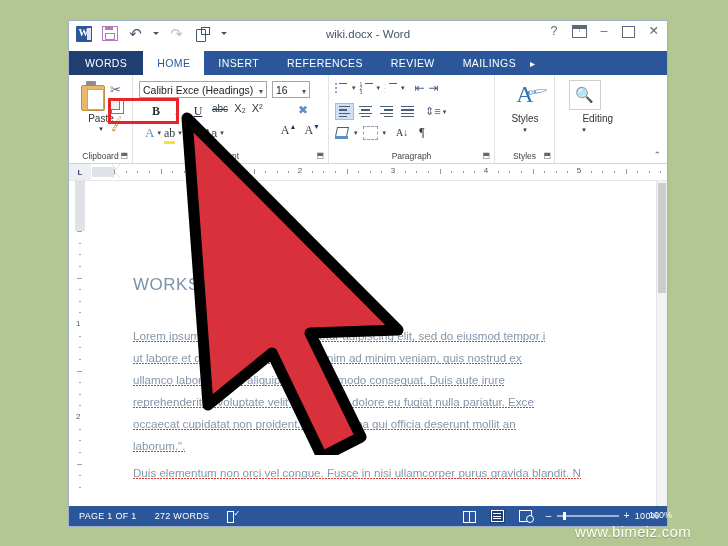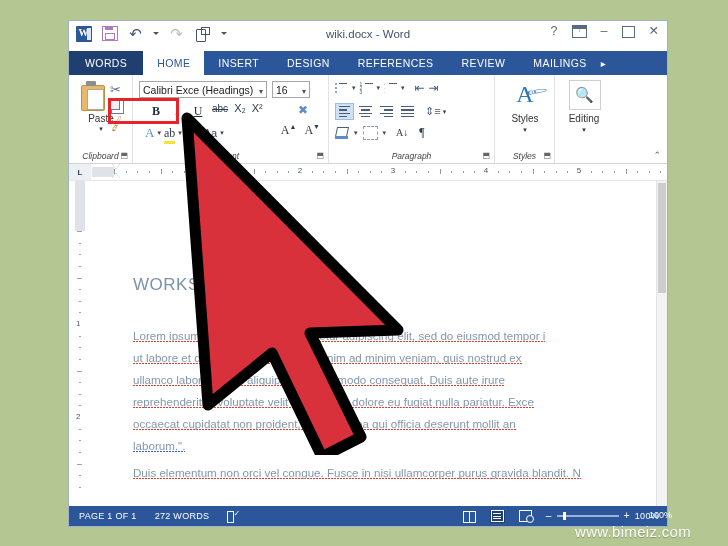--- a/index.html
+++ b/index.html
@@ -43,21 +43,21 @@
   .tabbar{height:24px;background:#2b579a;display:flex;align-items:stretch;flex:0 0 auto;position:relative;}
   .tab{color:#ffffff;font-size:10.5px;letter-spacing:.4px;display:flex;align-items:center;
        padding:0 14px;white-space:nowrap;}
   .tab.filetab{background:#1e3f70;font-weight:normal;padding:0 16px;}
   .tab.active{background:#ffffff;color:#2b579a;}
   .tabmore{color:#fff;font-size:10px;display:flex;align-items:center;padding-right:5px;}
   
   .ribbon{height:88px;background:#ffffff;border-bottom:1px solid #d4d4d4;position:relative;flex:0 0 auto;
           display:flex;}
   .group{position:relative;height:100%;box-sizing:border-box;border-right:1px solid #e3e3e3;}
-  .glabel{position:absolute;bottom:2px;left:0;right:0;text-align:center;font-size:8.5px;color:#444;font-style:italic;}
+  .glabel{position:absolute;bottom:2px;left:0;right:0;text-align:center;font-size:8.5px;color:#444;}
   .dlg{position:absolute;bottom:3px;font-size:8px;color:#666;}
   
   .g-clip{width:64px;}
   .pasteicon{position:absolute;left:10px;top:6px;width:26px;height:30px;}
   .clipbody{position:absolute;left:2px;top:4px;width:22px;height:24px;background:#e8b96a;border:1px solid #c28f3c;border-radius:2px;}
   .clipclip{position:absolute;left:7px;top:0px;width:10px;height:5px;background:#8d8d8d;border-radius:1px;}
   .clippage{position:absolute;left:8px;top:8px;width:15px;height:19px;background:#fff;border:1px solid #a8a8a8;}
   .pastetxt{position:absolute;left:0;width:64px;top:38px;text-align:center;font-size:10px;color:#333;}
   .pastearrow{position:absolute;left:0;width:64px;top:50px;text-align:center;font-size:7px;color:#333;}
   .scissors{position:absolute;left:41px;top:7px;font-size:13px;color:#5b6b7f;}
@@ -118,21 +118,21 @@
   .g-styles{width:60px;}
   .stylesA{position:absolute;left:0;width:60px;top:6px;text-align:center;font-size:24px;color:#2e75b6;
     font-family:"Liberation Serif",serif;line-height:26px;}
   .stylesbrush{position:absolute;left:33px;top:8px;font-size:14px;color:#4a7ebb;transform:rotate(35deg);}
   .styleslbl{position:absolute;left:0;width:60px;top:38px;text-align:center;font-size:10px;color:#333;}
   .stylesarr{position:absolute;left:0;width:60px;top:51px;text-align:center;font-size:7px;color:#333;}
   
   .g-edit{width:58px;border-right:none;}
   .editbox{position:absolute;left:14px;top:5px;width:30px;height:28px;border:1px solid #cfcfcf;background:#fff;
     display:flex;align-items:center;justify-content:center;font-size:15px;color:#2e5f9a;}
-  .editlbl{position:absolute;left:0;width:58px;top:38px;text-align:center;font-size:10px;color:#333;}
+  .editlbl{position:absolute;left:0;width:58px;top:38px;text-align:right;font-size:10px;color:#333;}
   .editarr{position:absolute;left:0;width:58px;top:51px;text-align:center;font-size:7px;color:#333;}
   .collapse{position:absolute;right:6px;bottom:3px;font-size:9px;color:#555;}
   
   .rulerrow{height:16px;background:#fff;display:flex;flex:0 0 auto;border-bottom:1px solid #e6e6e6;position:relative;}
   .rulercorner{width:22px;height:16px;background:#eceff3;display:flex;align-items:center;justify-content:center;
     font-size:8px;font-weight:bold;color:#3a4b60;border-right:1px solid #fff;}
   .hruler{flex:1;position:relative;background:#fff;}
   .rbar{position:absolute;left:0;top:3px;height:10px;background:#dfe3e8;}
   .rbar.r{right:0;}
   .tick{position:absolute;top:7px;width:1px;height:2px;background:#8f9aa8;}
@@ -232,21 +232,20 @@
       <span>–</span>
       <span class="maxb"></span>
       <span>✕</span>
     </div>
   </div>
 
   <div class="tabbar">
     <div class="tab filetab">WORDS</div>
     <div class="tab active">HOME</div>
     <div class="tab">INSERT</div>
-    <div class="tab">DESIGN</div>
     <div class="tab">REFERENCES</div>
     <div class="tab">REVIEW</div>
     <div class="tab">MAILINGS</div>
     <div class="tabmore">▸</div>
   </div>
 
   <div class="ribbon">
 
     <div class="group g-clip">
       <div class="pasteicon">

